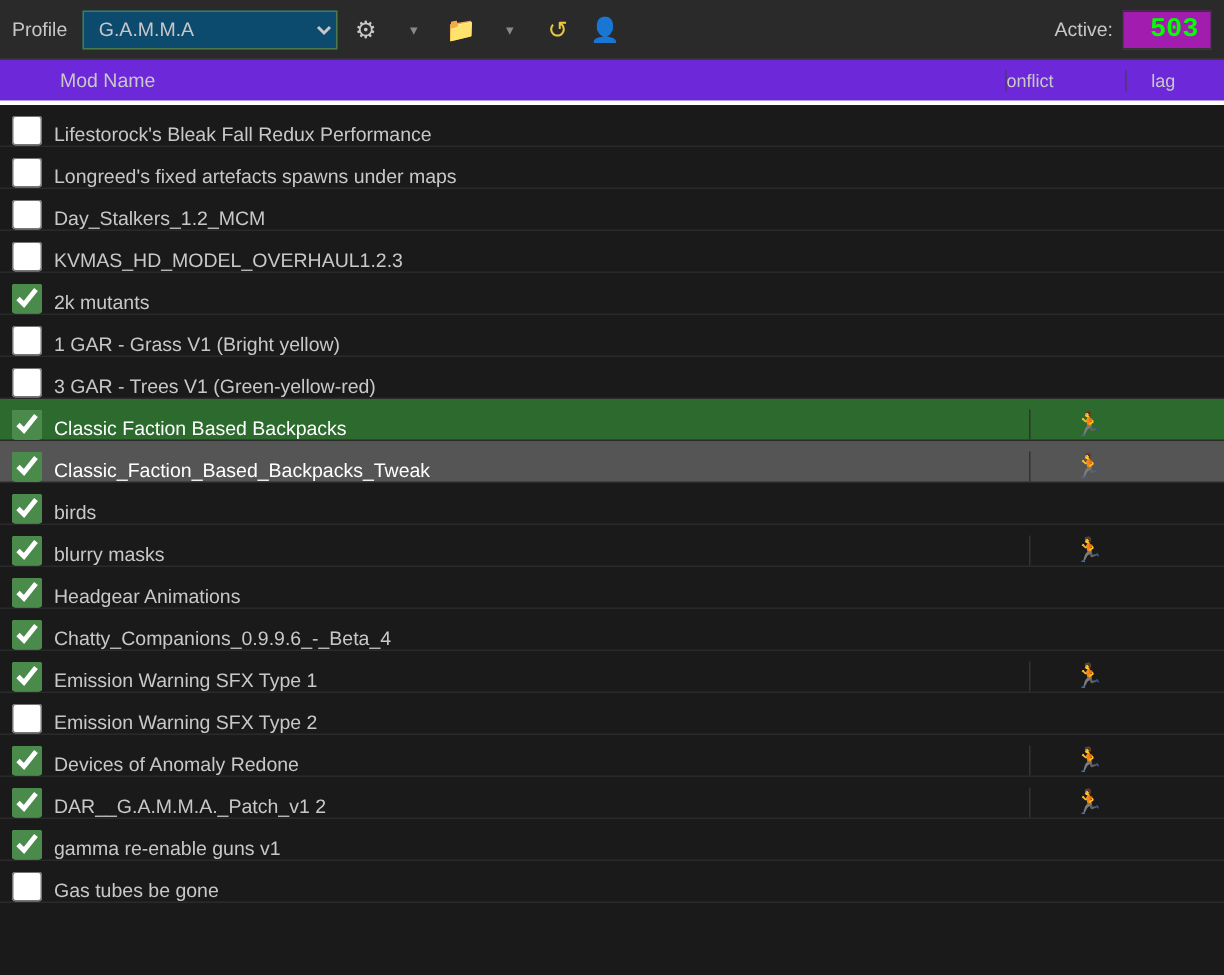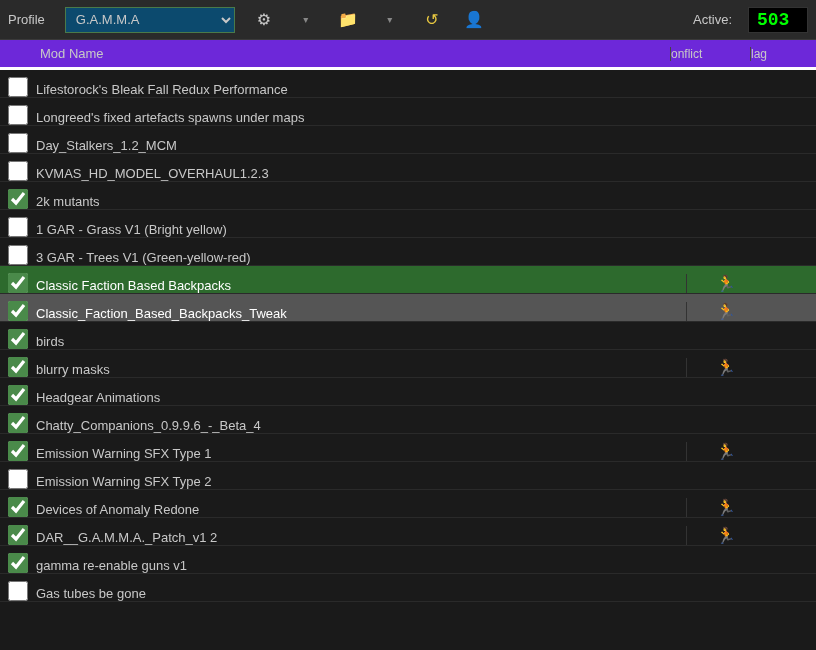--- a/index.html
+++ b/index.html
@@ -14,21 +14,21 @@
     }
 
     
     .toolbar {
       display: flex;
       align-items: center;
       background: #2a2a2a;
       padding: 4px 8px;
       height: 40px;
       border-bottom: 1px solid #3a3a3a;
-      gap: 16px;
+      gap: 6px;
     }
     .profile-label {
       color: #c8c8c8;
       font-size: 13px;
       margin-right: 4px;
     }
     .profile-select {
       background: #0c4a6e;
       color: #c8c8c8;
       border: 1px solid #4a7a4a;
@@ -48,29 +48,29 @@
       cursor: pointer;
       color: #c8c8c8;
       font-size: 16px;
     }
     .active-label {
       color: #c8c8c8;
       font-size: 13px;
       margin-left: 17px;
     }
     .active-count {
-      background: #000000;
+      background: #a21caf;
       color: #00ff00;
       font-size: 18px;
       font-weight: bold;
       padding: 2px 8px;
       border: 1px solid #333;
       font-family: 'Courier New', monospace;
       min-width: 60px;
-      text-align: left;
+      text-align: right;
     }
 
     
     .col-header {
       display: flex;
       background: #6d28d9;
       border-bottom: 3px solid #ffffff;
       height: 30px;
       align-items: center;
     }
@@ -82,20 +82,21 @@
     }
     .col-header-conflict {
       width: 80px;
       text-align: left;
       color: #c8c8c8;
       font-size: 12px;
       border-left: 1px solid #444;
     }
     .col-header-flag {
       width: 50px;
+      text-align: center;
       color: #c8c8c8;
       font-size: 12px;
       border-left: 1px solid #444;
     }
     .col-header-scroll {
       width: 16px;
     }
 
     
     .mod-list {

